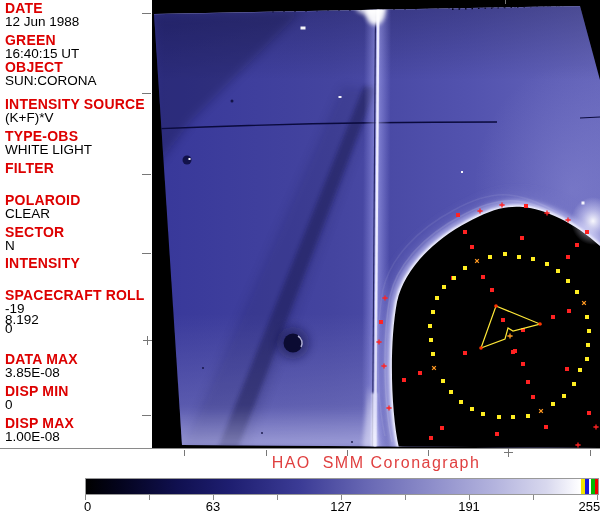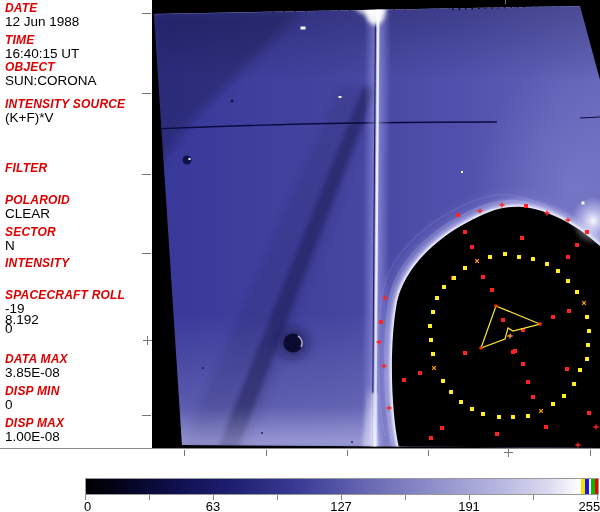--- a/index.html
+++ b/index.html
@@ -1,21 +1,21 @@
 <!DOCTYPE html>
 <html><head>
 <meta charset="utf-8">
 <style>
   html,body{margin:0;padding:0;background:#fff;}
   #root{position:relative;width:600px;height:512px;background:#ffffff;overflow:hidden;
         font-family:"Liberation Sans",sans-serif;}
   
   #metaPanel{position:absolute;left:0;top:0;width:152px;height:447px;background:#ffffff;}
   .mfield{position:absolute;left:5px;width:145px;}
-  .mlabel{font-size:12px;font-weight:bold;letter-spacing:.2px;line-height:12px;white-space:nowrap;font-style:italic;}
+  .mlabel{font-size:14px;font-weight:bold;letter-spacing:.2px;line-height:12px;white-space:nowrap;}
   .mvalue{font-size:13.5px;color:#000;line-height:16px;white-space:nowrap;}
   
   #imgArea{position:absolute;left:152px;top:0;width:448px;height:448px;background:#000;}
   
   #baseLine{position:absolute;left:0;top:448px;width:600px;height:1px;background:#8a8a8a;}
   
   #footTitle{position:absolute;left:152px;top:454px;width:448px;text-align:center;
              font-size:16px;letter-spacing:1.5px;white-space:pre;}
   
   #cbar{position:absolute;border:1px solid #999;}
@@ -29,30 +29,34 @@
 <body>
 
 <div id="root">
 
   <div id="metaPanel">
       <div class="mfield" style="top: 2px;">
         <div class="mlabel" style="color: rgb(221, 0, 0);">DATE</div>
         <div class="mvalue" style="color: rgb(0, 0, 0);">12 Jun 1988</div>
       </div>
       <div class="mfield" style="top: 33.93px;">
-        <div class="mlabel" style="color: rgb(221, 0, 0);">TIME</div>
+        <div class="mlabel" style="color: rgb(221, 0, 0);">GREEN</div>
         <div class="mvalue" style="color: rgb(0, 0, 0);">16:40:15 UT</div>
       </div>
       <div class="mfield" style="top: 61px;">
         <div class="mlabel" style="color: rgb(221, 0, 0);">OBJECT</div>
         <div class="mvalue" style="color: rgb(0, 0, 0);">SUN:CORONA</div>
       </div>
       <div class="mfield" style="top: 97.79px;">
         <div class="mlabel" style="color: rgb(221, 0, 0);">INTENSITY SOURCE</div>
         <div class="mvalue" style="color: rgb(0, 0, 0);">(K+F)*V</div>
+      </div>
+      <div class="mfield" style="top: 129.72px;">
+        <div class="mlabel" style="color: rgb(221, 0, 0);">TYPE-OBS</div>
+        <div class="mvalue" style="color: rgb(0, 0, 0);">WHITE LIGHT</div>
       </div>
       <div class="mfield" style="top: 161.65px;">
         <div class="mlabel" style="color: rgb(221, 0, 0);">FILTER</div>
       </div>
       <div class="mfield" style="top: 193.58px;">
         <div class="mlabel" style="color: rgb(221, 0, 0);">POLAROID</div>
         <div class="mvalue" style="color: rgb(0, 0, 0);">CLEAR</div>
       </div>
       <div class="mfield" style="top: 225.51px;">
         <div class="mlabel" style="color: rgb(221, 0, 0);">SECTOR</div>
@@ -294,20 +298,21 @@
       <div class="fidV" style="left: 184px; top: 450px; height: 6px; background: rgb(119, 119, 119);"></div>
       <div class="fidV" style="left: 266px; top: 450px; height: 6px; background: rgb(119, 119, 119);"></div>
       <div class="fidV" style="left: 347px; top: 450px; height: 6px; background: rgb(119, 119, 119);"></div>
       <div class="fidV" style="left: 428px; top: 450px; height: 6px; background: rgb(119, 119, 119);"></div>
       <div class="fidV" style="left: 590px; top: 450px; height: 6px; background: rgb(119, 119, 119);"></div>
       <div class="fidH" style="left: 504px; top: 452px; width: 9px; background: rgb(119, 119, 119);"></div>
       <div class="fidV" style="left: 508px; top: 448px; height: 9px; background: rgb(119, 119, 119);"></div>
       <div class="fidV" style="left: 505px; top: 0px; height: 4px; background: rgb(119, 119, 119);"></div>
     </div>
 
+  <div id="footTitle" style="color: rgb(224, 64, 64);">HAO  SMM Coronagraph</div>
 
   <div id="cbar" style="left: 85px; top: 478px; width: 512px; height: 15px; background: linear-gradient(to right, rgb(0, 0, 0) 0%, rgb(4, 4, 31) 7%, rgb(16, 16, 80) 18%, rgb(30, 30, 112) 28%, rgb(60, 60, 150) 42%, rgb(104, 104, 180) 55%, rgb(143, 143, 203) 68%, rgb(180, 180, 222) 80%, rgb(216, 216, 238) 90%, rgb(246, 246, 252) 95%, rgb(255, 255, 255) 96.5%);">
       <div class="stripe" style="left: 96.6%; width: 0.8%; background: rgb(242, 228, 0);"></div>
       <div class="stripe" style="left: 97.5%; width: 0.8%; background: rgb(24, 24, 221);"></div>
       <div class="stripe" style="left: 98.3%; width: 0.4%; background: rgb(255, 255, 255);"></div>
       <div class="stripe" style="left: 98.7%; width: 0.7%; background: rgb(0, 187, 0);"></div>
       <div class="stripe" style="left: 99.4%; width: 0.6%; background: rgb(238, 0, 0);"></div>
     </div>
   <div id="cbarTicks">
       <div class="cbTick" style="left: 85px; top: 495px;"></div>

